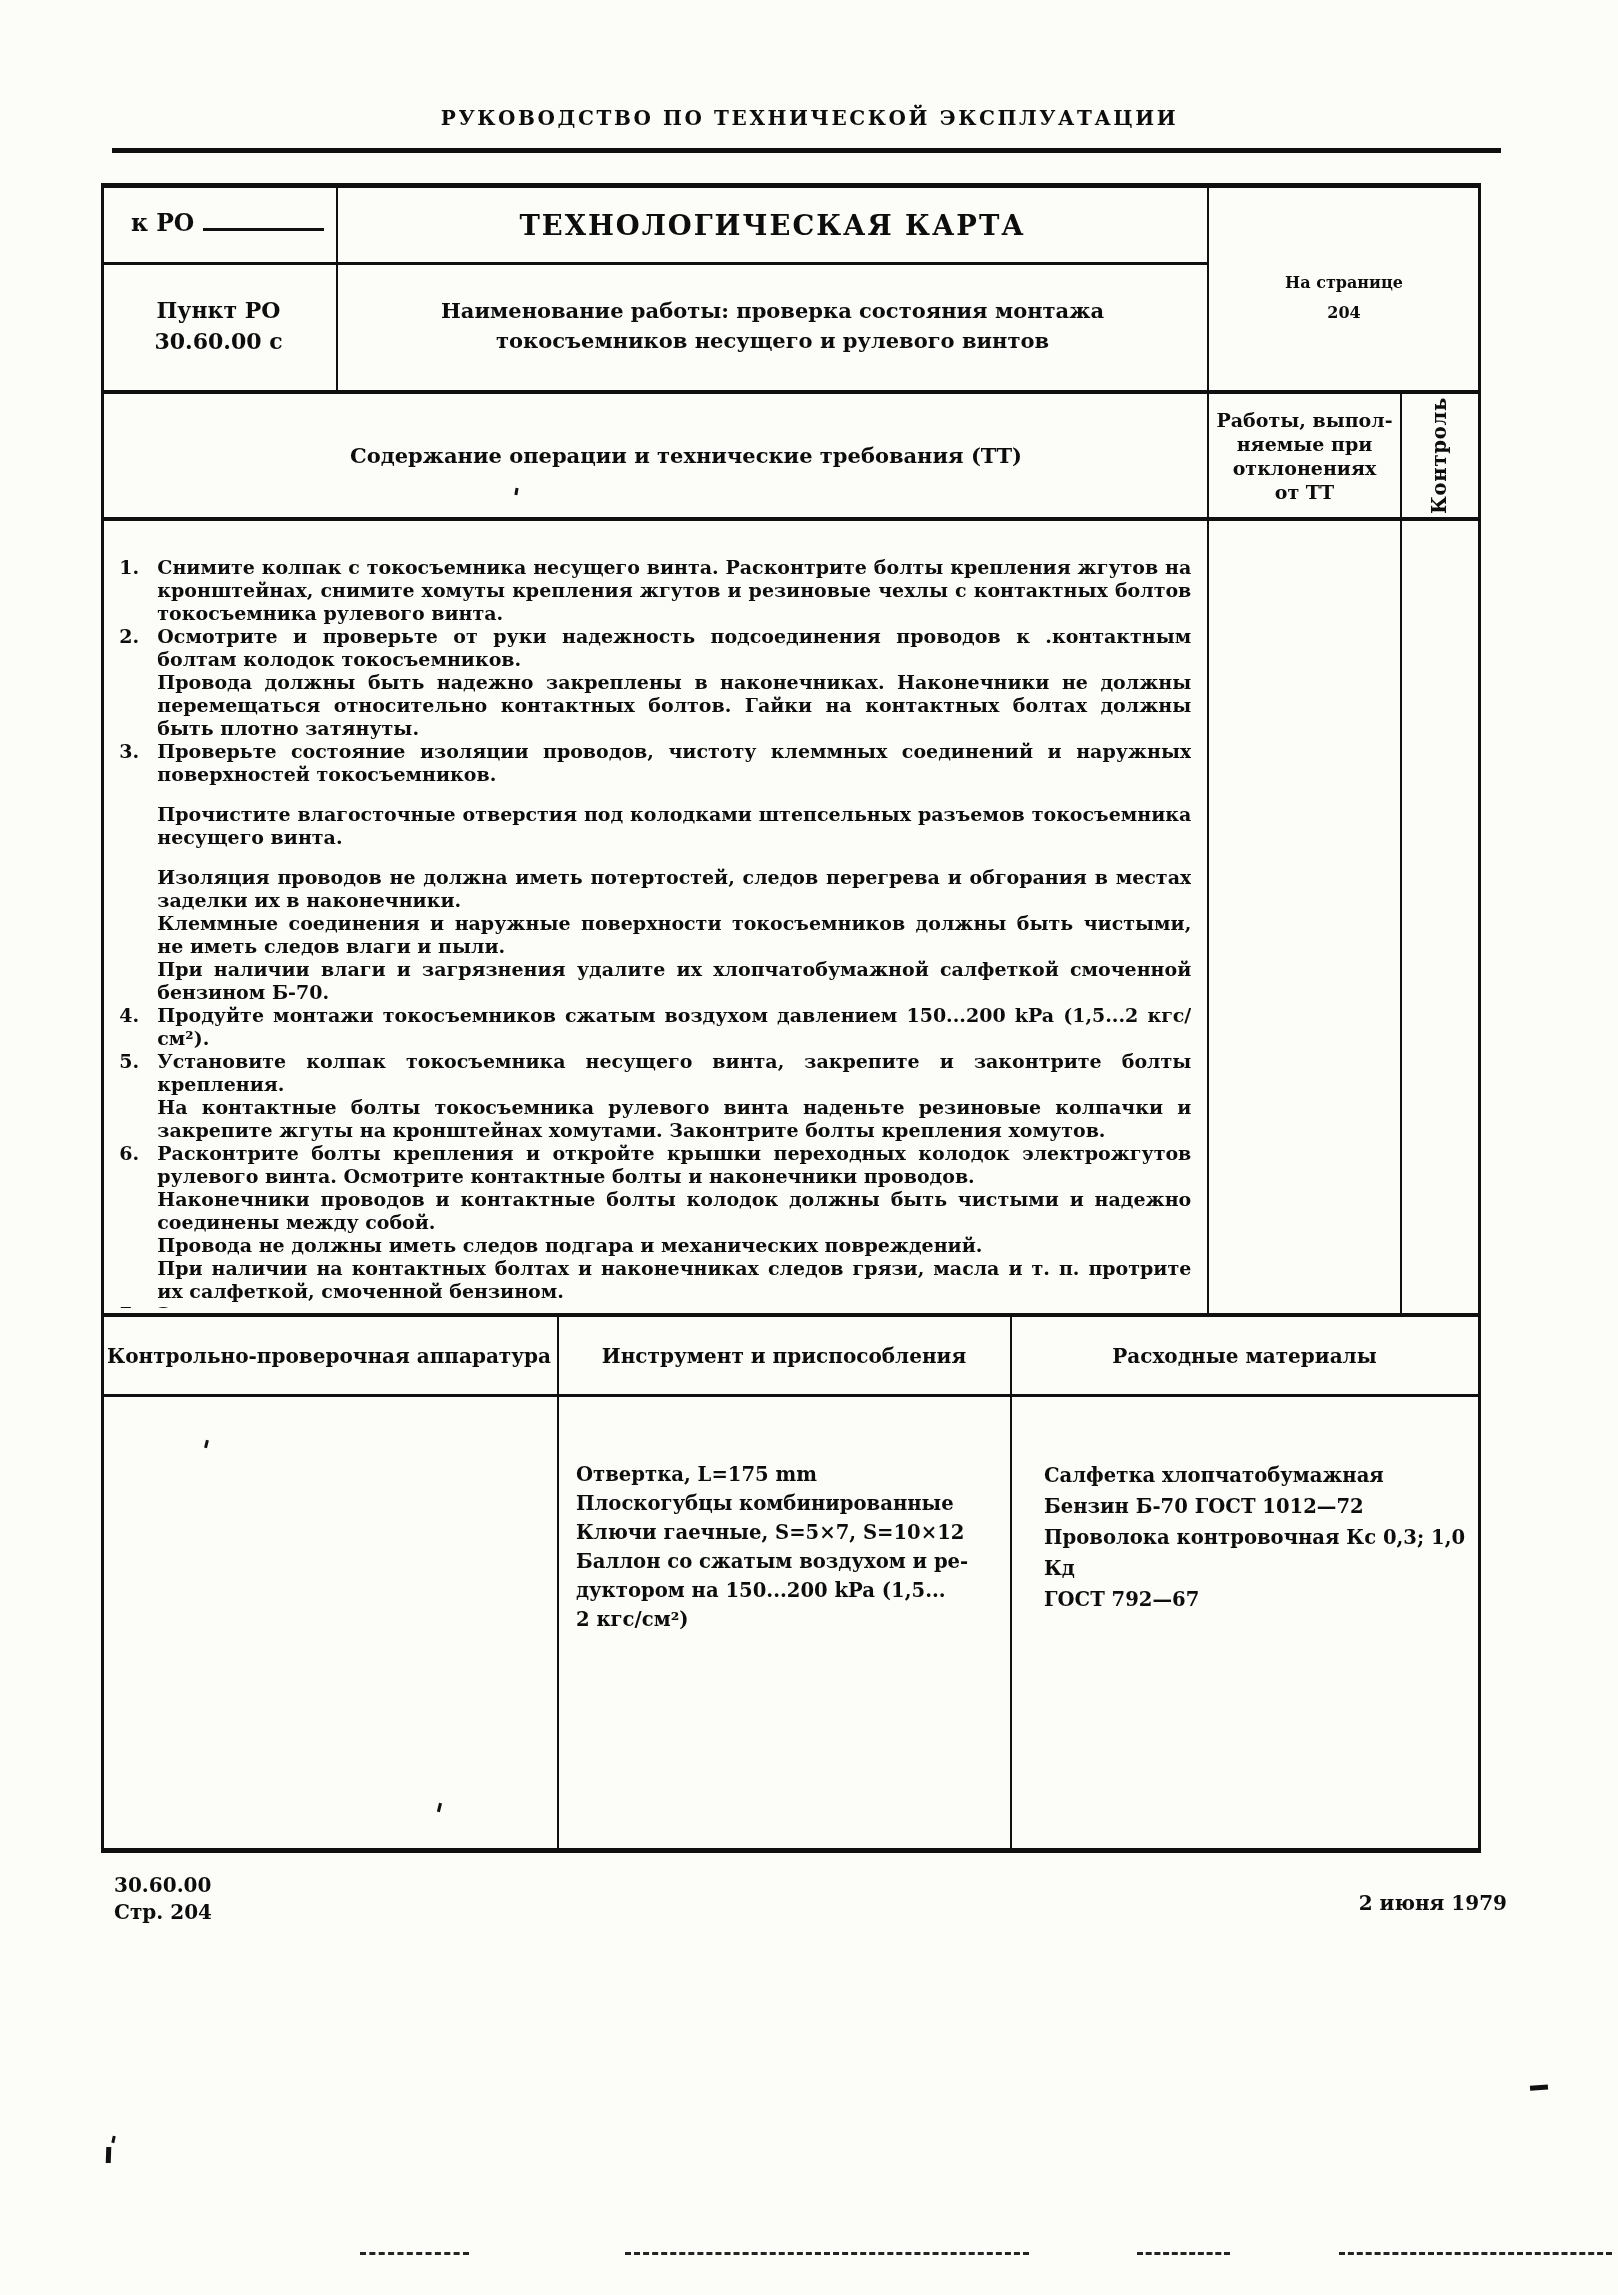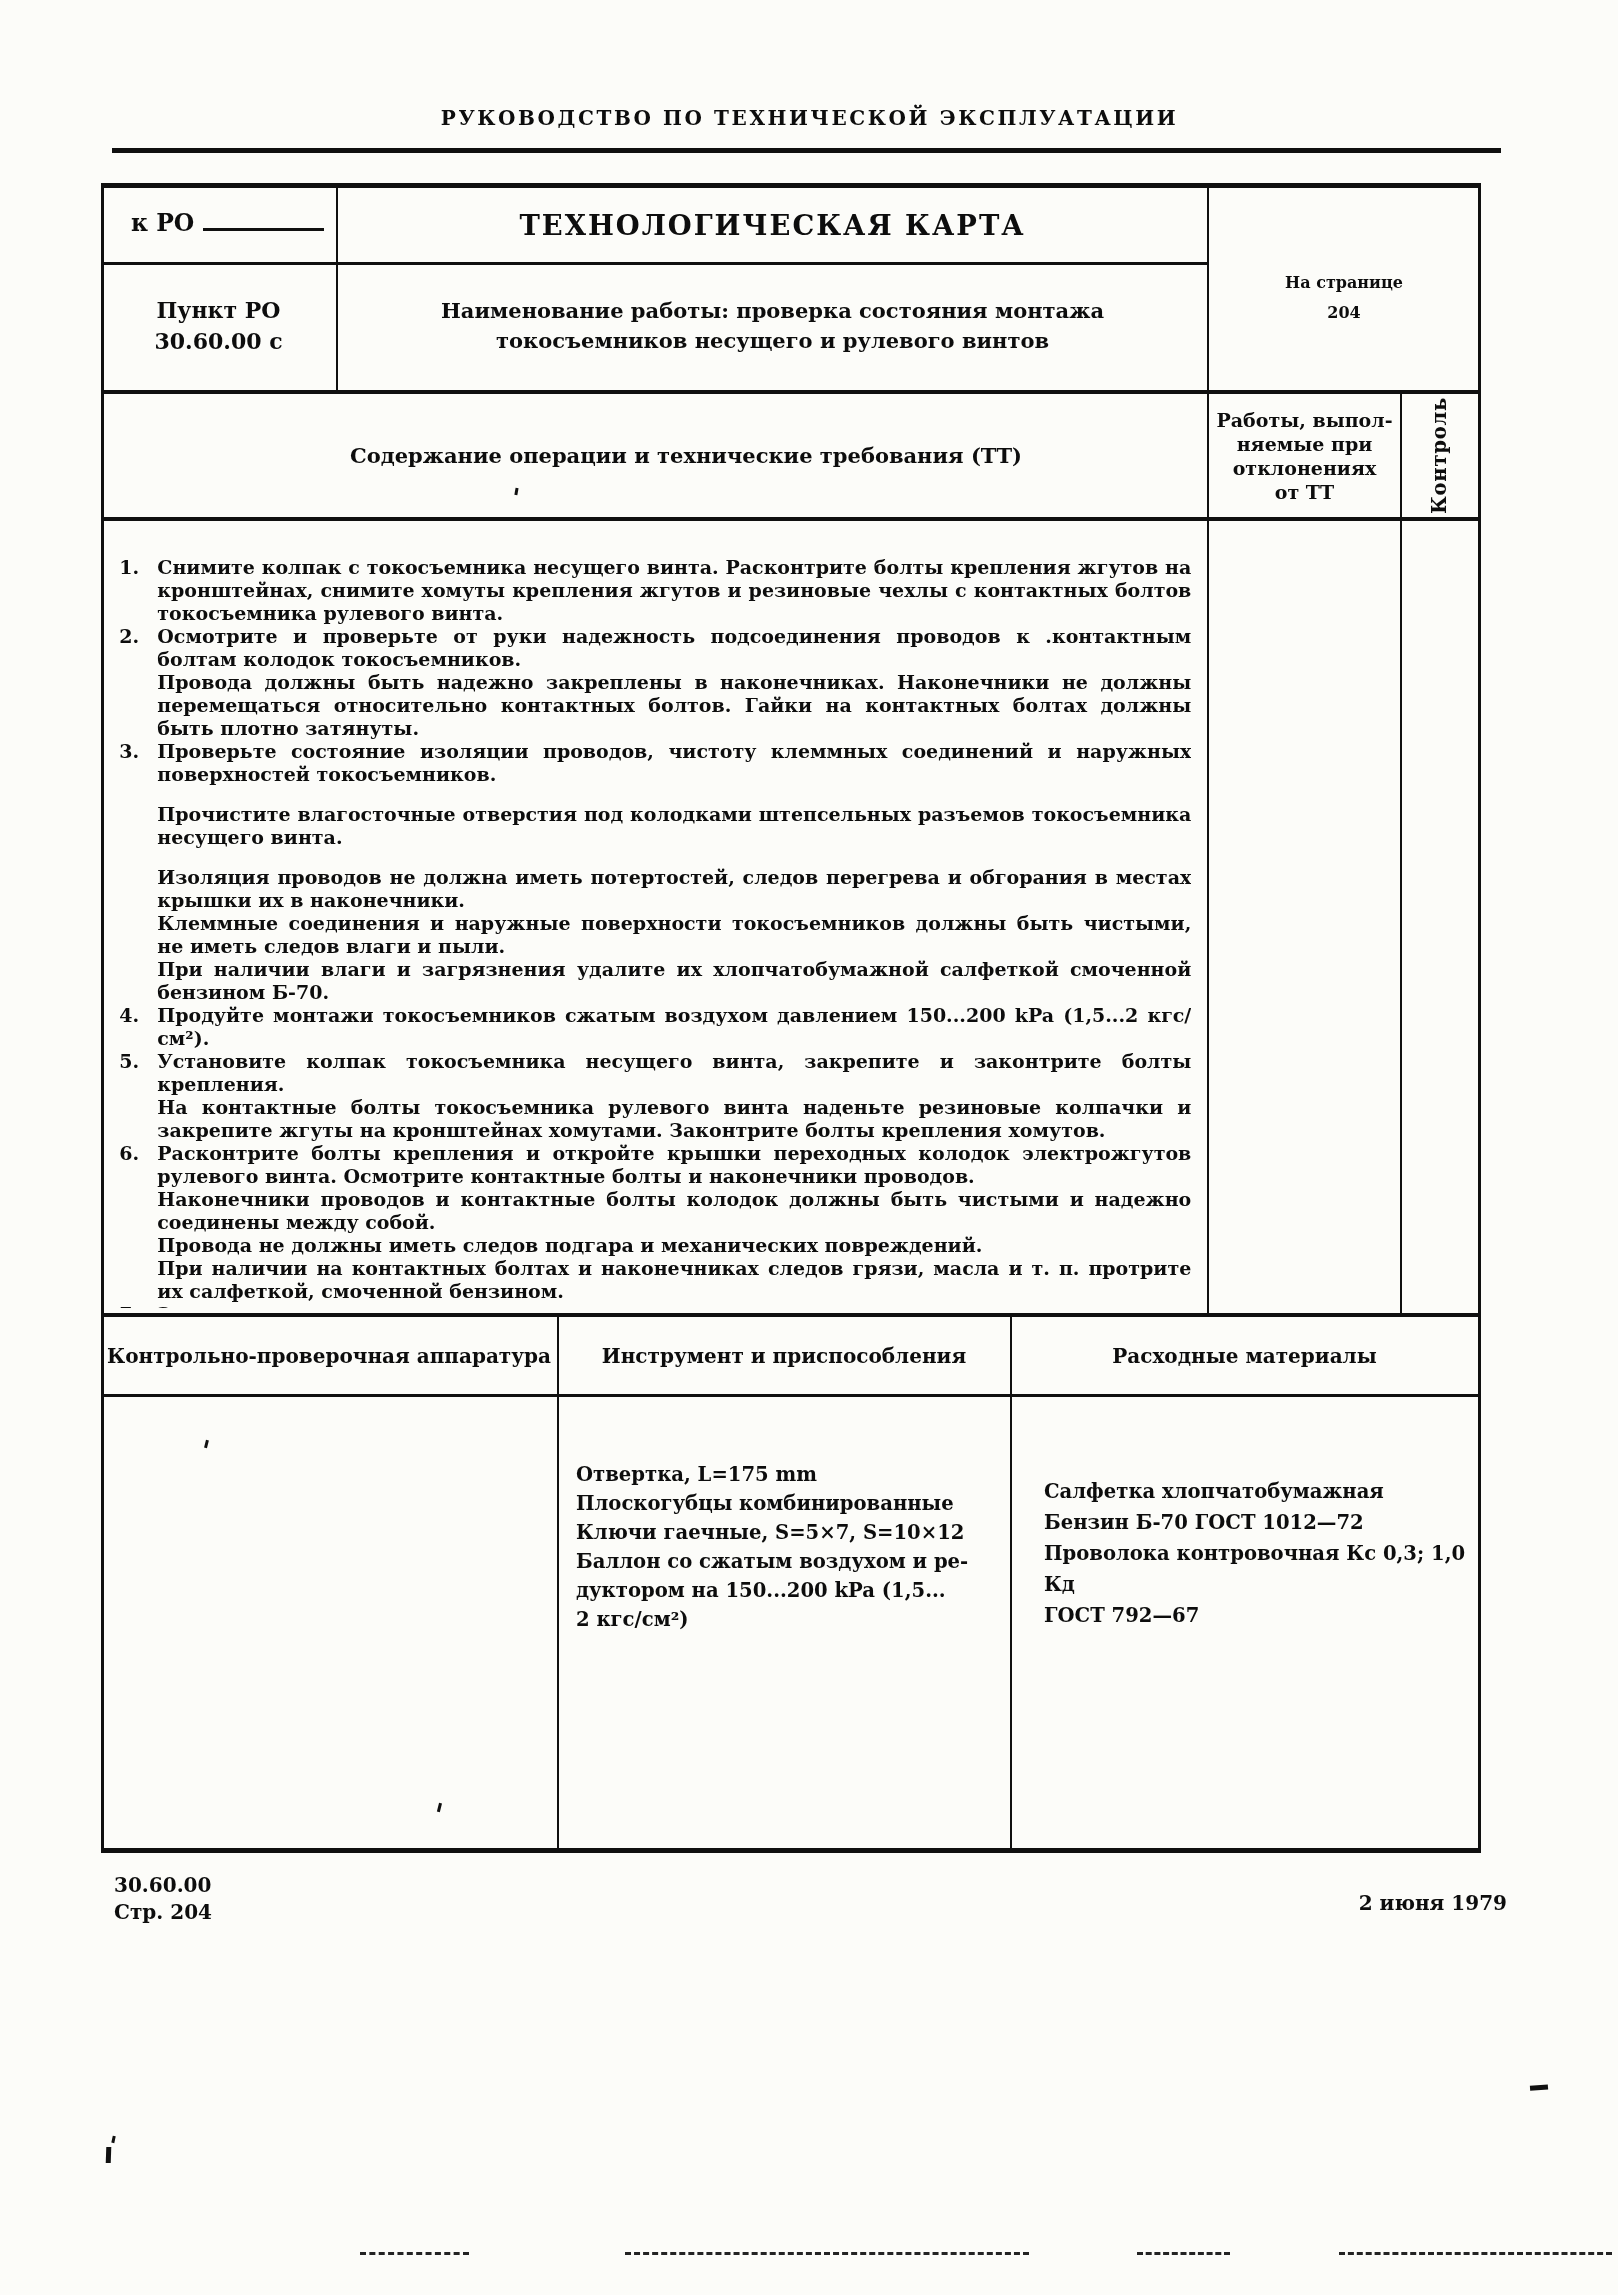--- a/index.html
+++ b/index.html
@@ -48,21 +48,21 @@
     font-weight:700;text-align:justify;
   }
   .op-item .num{position:absolute;left:-38px;}
   .op-item.gap{margin-top:17px;}
 
   
   .kpa-h{left:0;top:1134px;width:456px;height:77px;font-size:20px;font-weight:700;}
   .tools-h{left:458px;top:1134px;width:450px;height:77px;font-size:20px;font-weight:700;}
   .mat-h{left:910px;top:1134px;width:467px;height:77px;font-size:20px;font-weight:700;}
   .tools-body{left:475px;top:1277px;width:421px;font-size:19.6px;line-height:29px;font-weight:700;}
-  .mat-body{left:943px;top:1277px;width:428px;font-size:19.6px;line-height:31px;font-weight:700;margin-top:16px;}
+  .mat-body{left:943px;top:1277px;width:428px;font-size:19.6px;line-height:31px;font-weight:700;}
 
   
   .footer-code{left:114px;top:1872px;font-size:20px;line-height:27.4px;font-weight:700;}
   .footer-date{right:112px;top:1891px;font-size:20px;font-weight:700;}
 
   
   .tick{position:absolute;background:#101010;}
   .dash-seg{position:absolute;border-top:3.3px dashed #232323;height:0;}
 </style>
 </head>
@@ -109,21 +109,21 @@
     <div class="abs center ctrl-header">
       <span>Контроль</span>
     </div>
 
     <div class="abs ops-body">
         <p class="op-item"><span class="num">1.</span><span>Снимите колпак с токосъемника несущего винта. Расконтрите болты крепления жгутов на кронштейнах, снимите хомуты крепления жгутов и резиновые чехлы с контактных болтов токосъемника рулевого винта.</span></p>
         <p class="op-item"><span class="num">2.</span><span>Осмотрите и проверьте от руки надежность подсоединения проводов к .контактным болтам колодок токосъемников.</span></p>
         <p class="op-item"><span class="num"></span><span>Провода должны быть надежно закреплены в наконечниках. Наконечники не должны перемещаться относительно контактных болтов. Гайки на контактных болтах должны быть плотно затянуты.</span></p>
         <p class="op-item"><span class="num">3.</span><span>Проверьте состояние изоляции проводов, чистоту клеммных соединений и наружных поверхностей токосъемников.</span></p>
         <p class="op-item gap"><span class="num"></span><span>Прочистите влагосточные отверстия под колодками штепсельных разъемов токосъемника несущего винта.</span></p>
-        <p class="op-item gap"><span class="num"></span><span>Изоляция проводов не должна иметь потертостей, следов перегрева и обгорания в местах крышки их в наконечники.</span></p>
+        <p class="op-item gap"><span class="num"></span><span>Изоляция проводов не должна иметь потертостей, следов перегрева и обгорания в местах заделки их в наконечники.</span></p>
         <p class="op-item"><span class="num"></span><span>Клеммные соединения и наружные поверхности токосъемников должны быть чистыми, не иметь следов влаги и пыли.</span></p>
         <p class="op-item"><span class="num"></span><span>При наличии влаги и загрязнения удалите их хлопчатобумажной салфеткой смоченной бензином Б-70.</span></p>
         <p class="op-item"><span class="num">4.</span><span>Продуйте монтажи токосъемников сжатым воздухом давлением 150...200 kPa (1,5...2 кгс/см²).</span></p>
         <p class="op-item"><span class="num">5.</span><span>Установите колпак токосъемника несущего винта, закрепите и законтрите болты крепления.</span></p>
         <p class="op-item"><span class="num"></span><span>На контактные болты токосъемника рулевого винта наденьте резиновые колпачки и закрепите жгуты на кронштейнах хомутами. Законтрите болты крепления хомутов.</span></p>
         <p class="op-item"><span class="num">6.</span><span>Расконтрите болты крепления и откройте крышки переходных колодок электрожгутов рулевого винта. Осмотрите контактные болты и наконечники проводов.</span></p>
         <p class="op-item"><span class="num"></span><span>Наконечники проводов и контактные болты колодок должны быть чистыми и надежно соединены между собой.</span></p>
         <p class="op-item"><span class="num"></span><span>Провода не должны иметь следов подгара и механических повреждений.</span></p>
         <p class="op-item"><span class="num"></span><span>При наличии на контактных болтах и наконечниках следов грязи, масла и т. п. протрите их салфеткой, смоченной бензином.</span></p>
         <p class="op-item"><span class="num">7.</span><span>Закрепите винтами крышки переходных колодок электрожгутов рулевого винта, законтрите проволокой.</span></p>

